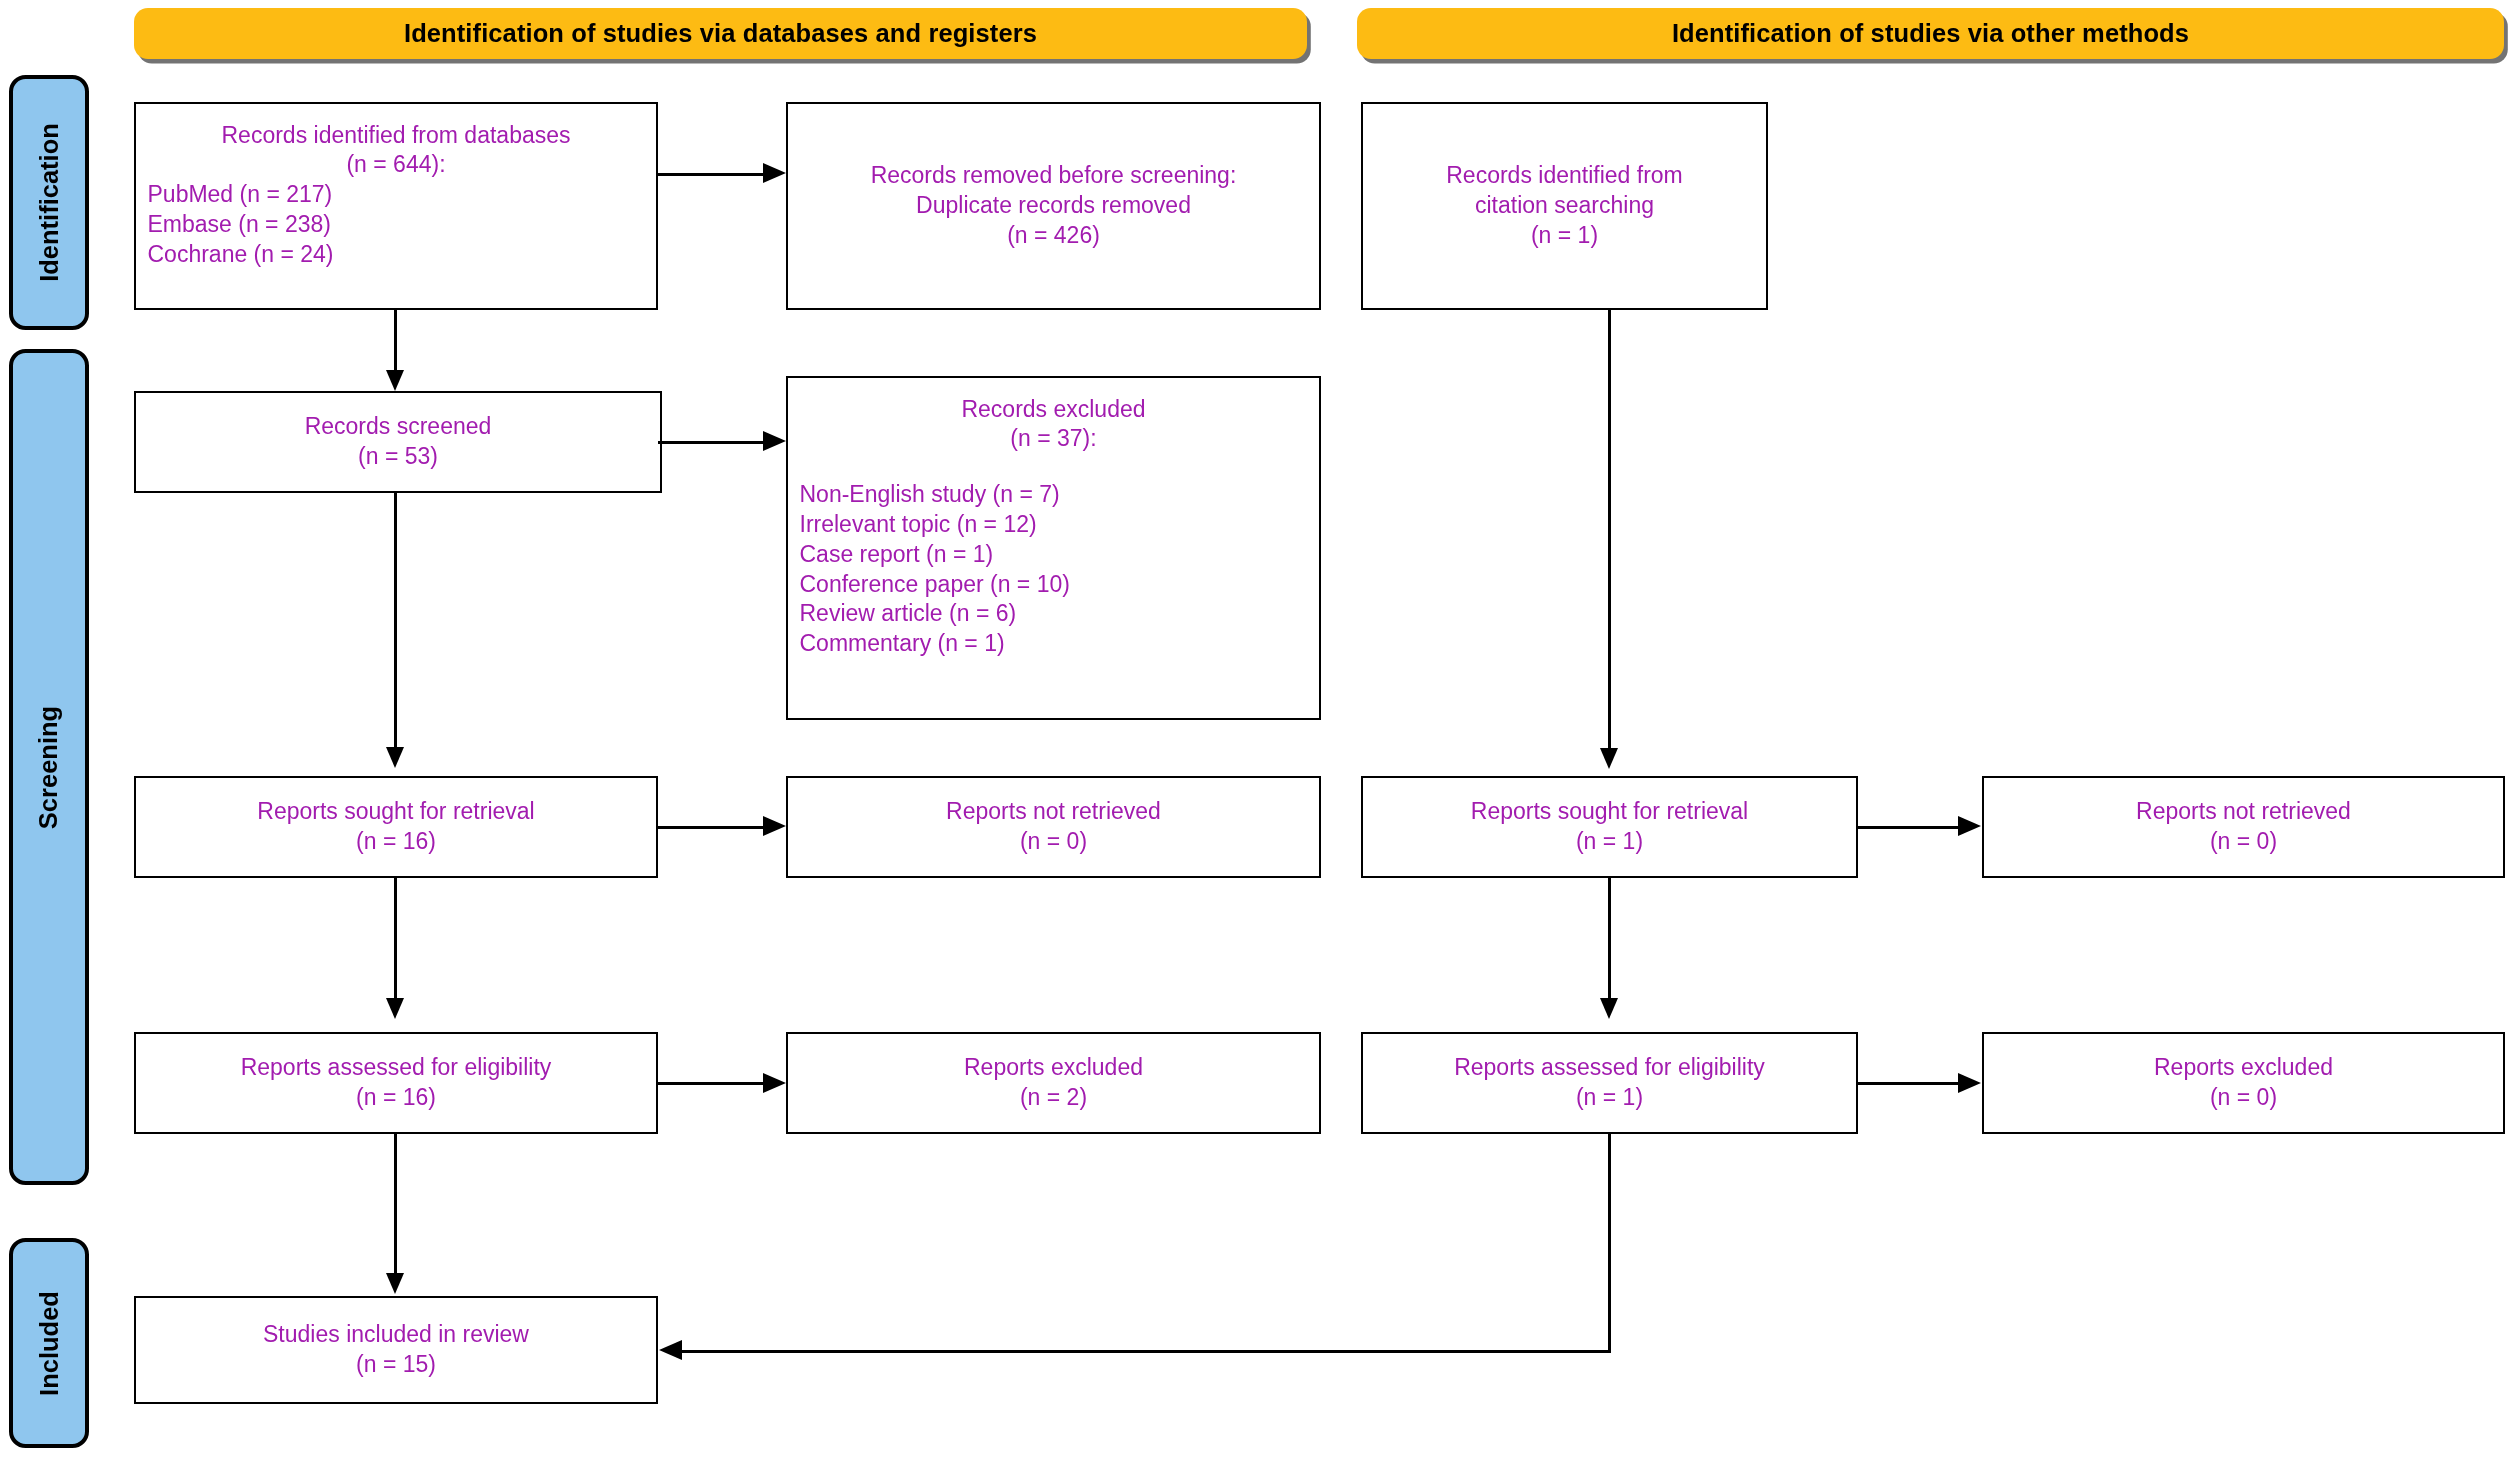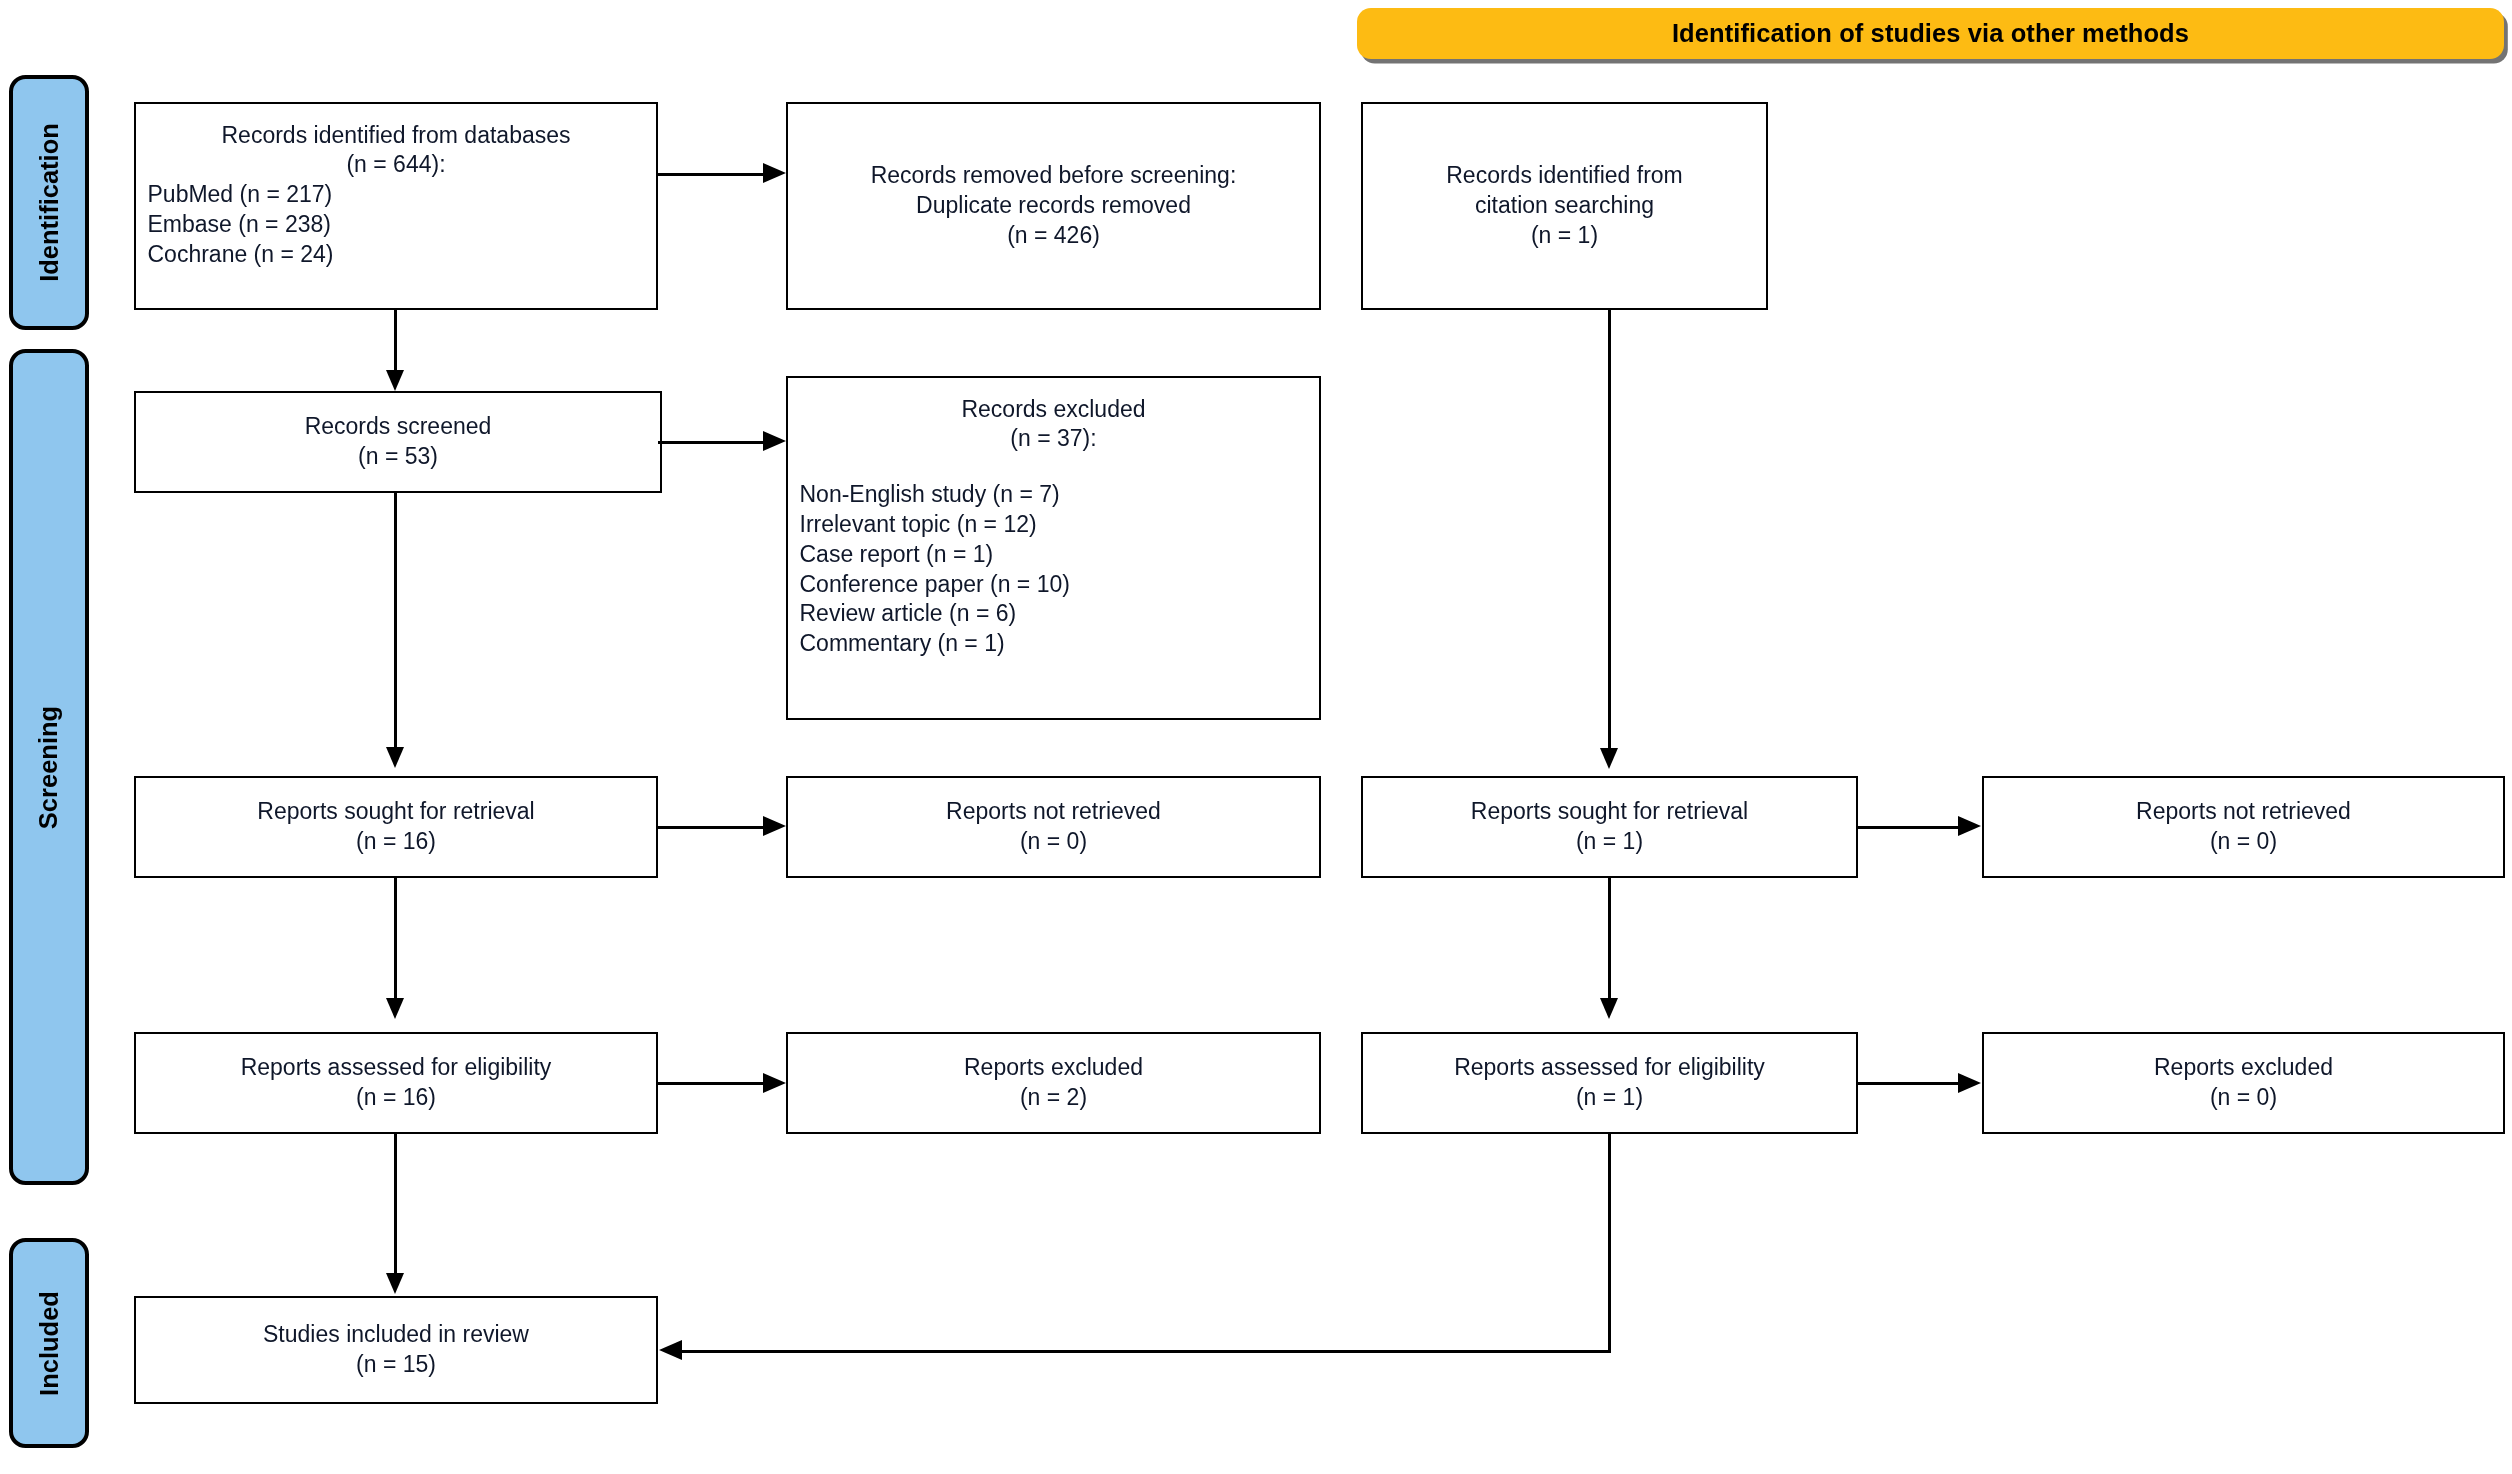--- a/index.html
+++ b/index.html
@@ -70,21 +70,21 @@
     justify-content: center;
     padding: 6.4px 11.5px;
   }
   .box.top-align {
     justify-content: flex-start;
     padding-top: 16.6px;
   }
   .line {
     font-size: 23px;
     line-height: 1.30;
-    color: #0f172a;
+    color: #a21caf;
     white-space: nowrap;
   }
   .line.center { text-align: center; width: 100%; }
   .line.left   { text-align: left;  width: 100%; }
   .spacer { height: 25.5px; }
 
   
   .vline {
     position: absolute;
     background: #000000;
@@ -115,20 +115,23 @@
     border-top: 10.8px solid transparent;
     border-bottom: 10.8px solid transparent;
     border-right: 23px solid #000000;
   }
 </style>
 </head>
 <body>
 
 <div id="canvas">
 
+  <div class="banner" style="left:134px; top:7.6px; width:1173px; height:51px;">
+    <span class="banner-text">Identification of studies via databases and registers</span>
+  </div>
 
   <div class="banner" style="left:1357px; top:7.6px; width:1147px; height:51px;">
     <span class="banner-text">Identification of studies via other methods</span>
   </div>
 
   <div class="rail" style="left:9px; top:75px; width:80px; height:255px;">
     <span class="rail-text">Identification</span>
   </div>
 
   <div class="rail" style="left:9px; top:349px; width:80px; height:836px;">

